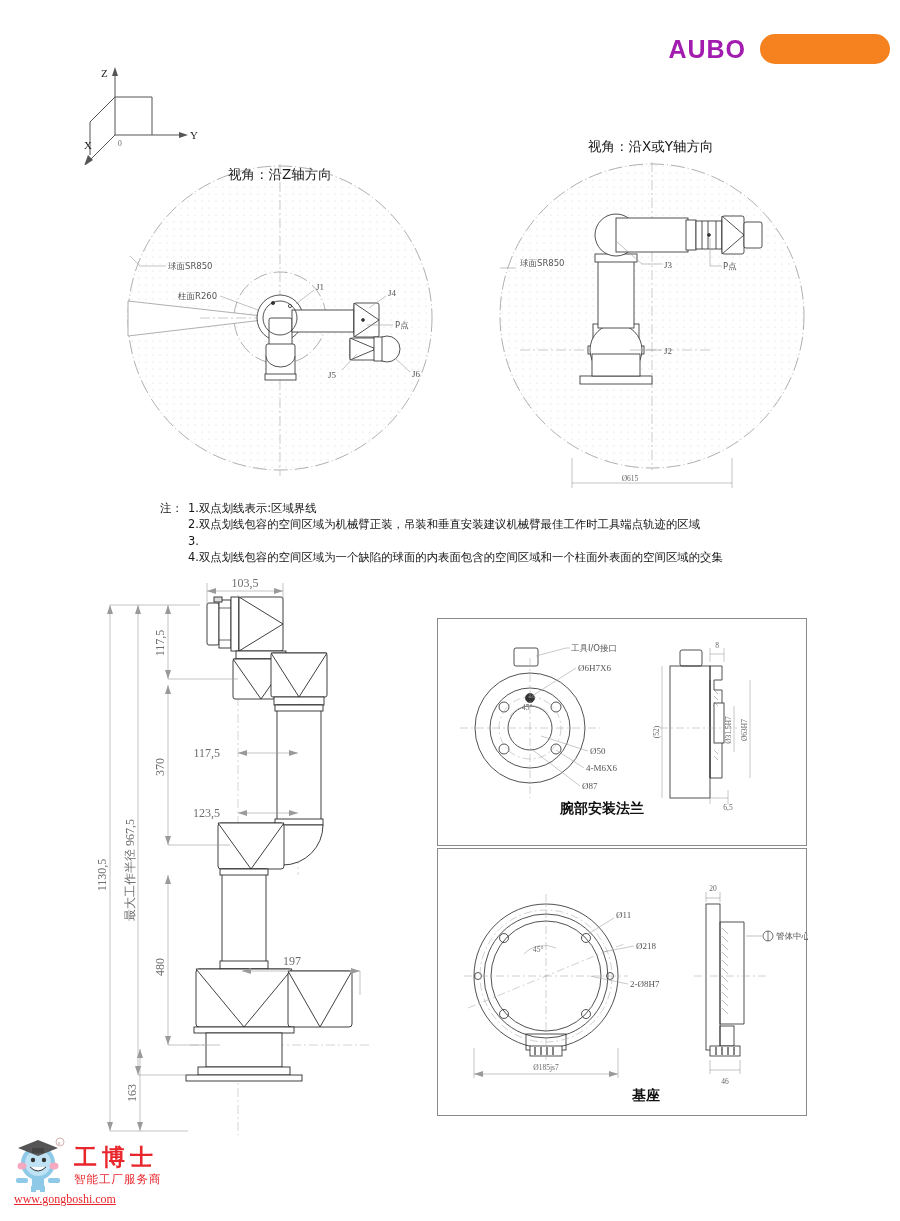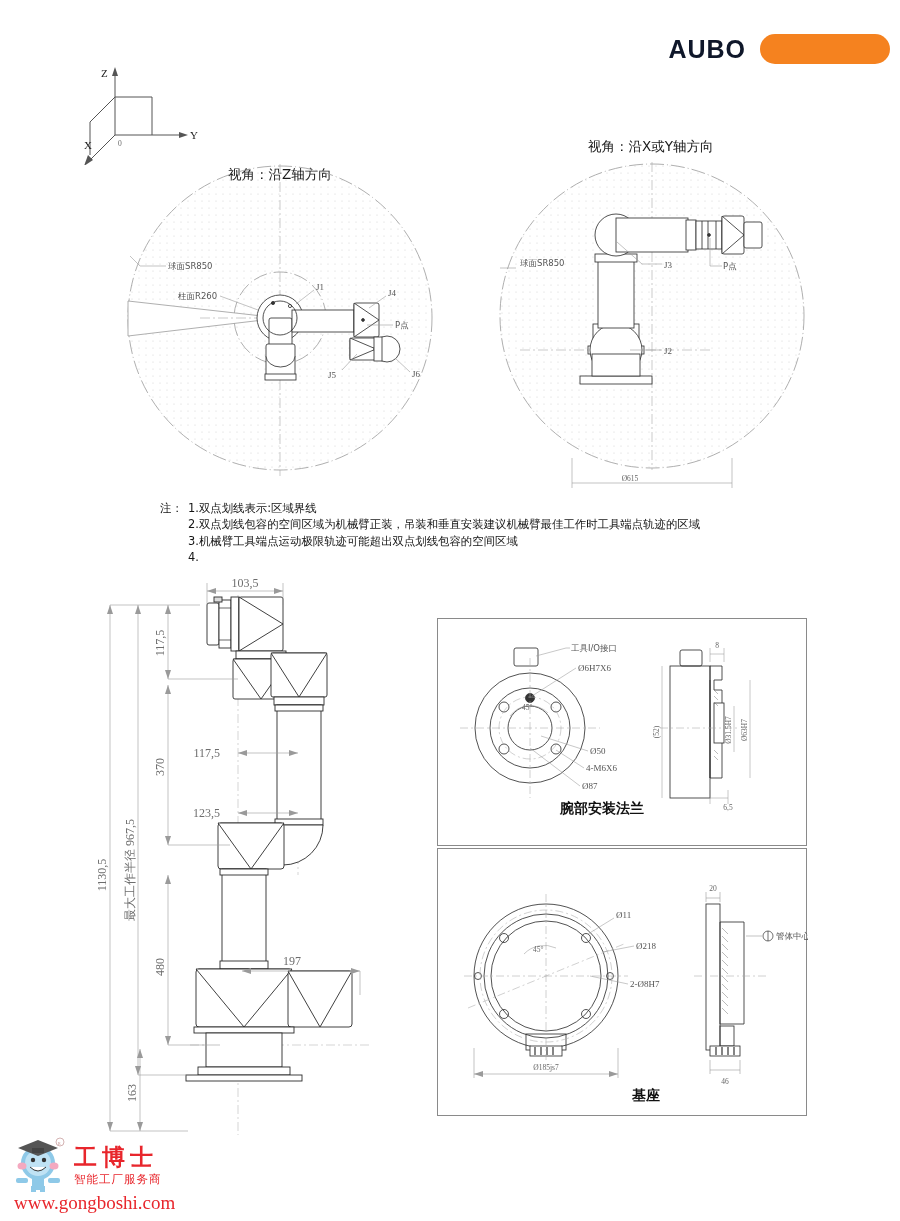--- a/index.html
+++ b/index.html
@@ -13,21 +13,21 @@
   }
   .page { position: absolute; inset: 0; }
 
   
   .brand {
     position: absolute; top: 34px; right: 10px;
     display: flex; align-items: center; gap: 14px;
   }
   .brand-text {
     font-size: 25px; font-weight: bold; letter-spacing: 1px;
-    color: #0f172a; font-family: "Liberation Sans", sans-serif;
+    color: #a21caf; font-family: "Liberation Sans", sans-serif;
   }
   .brand-bar {
     width: 130px; height: 30px; border-radius: 15px;
     background: #F5821F;
   }
 
   
   .axis-icon { position: absolute; left: 82px; top: 55px; width: 125px; height: 110px; }
 
   
@@ -83,22 +83,23 @@
     font-size: 23px; font-weight: bold; color: #E8262C;
     letter-spacing: 5px; font-family: "DejaVu Sans", sans-serif;
   }
   .wm-tag {
     position: absolute; left: 66px; top: 36px;
     font-size: 11.5px; color: #E8262C; letter-spacing: 1px;
     font-family: "DejaVu Sans", sans-serif;
   }
   .wm-url {
     position: absolute; left: 6px; top: 56px;
-    font-size: 19px; color: #E8262C;
+    font-size: 12px; color: #E8262C;
     font-family: "Liberation Serif", serif;
+    text-decoration: underline;
   }
 
   text { font-family: "Liberation Serif", serif; }
   .lbl  { font-size: 9px; fill: #555; font-family: "Liberation Serif", serif; }
   .lblcn{ font-size: 8.5px; fill: #555; font-family: "DejaVu Sans", sans-serif; }
   .dim  { font-size: 12px; fill: #6d6d6d; font-family: "Liberation Serif", serif; }
   .dimS { font-size: 7.5px; fill: #666; font-family: "Liberation Serif", serif; }
   .axlbl{ font-size: 11px; fill: #222; font-family: "Liberation Serif", serif; }
 </style>
 </head>
@@ -249,25 +250,25 @@
       <span>双点划线表示:区域界线</span>
     </div>
     <div class="nrow">
       <span class="nlead"></span>
       <span>2.</span>
       <span>双点划线包容的空间区域为机械臂正装，吊装和垂直安装建议机械臂最佳工作时工具端点轨迹的区域</span>
     </div>
     <div class="nrow">
       <span class="nlead"></span>
       <span>3.</span>
-      <span>机械臂工具端点运动极限轨迹可能超出双点划线包容的空间区域</span>
     </div>
     <div class="nrow">
       <span class="nlead"></span>
       <span>4.</span>
+      <span>双点划线包容的空间区域为一个缺陷的球面的内表面包含的空间区域和一个柱面外表面的空间区域的交集</span>
     </div>
   </div>
 
   <svg class="draw" id="dimDraw" width="360" height="590" viewBox="0 0 360 590">
 
     <g stroke="#bbb" stroke-width="0.6" stroke-dasharray="9,3,2,3">
       <line x1="168" y1="20" x2="168" y2="560"></line>
       <line x1="228" y1="110" x2="228" y2="300"></line>
       <line x1="120" y1="470" x2="300" y2="470"></line>
     </g>

